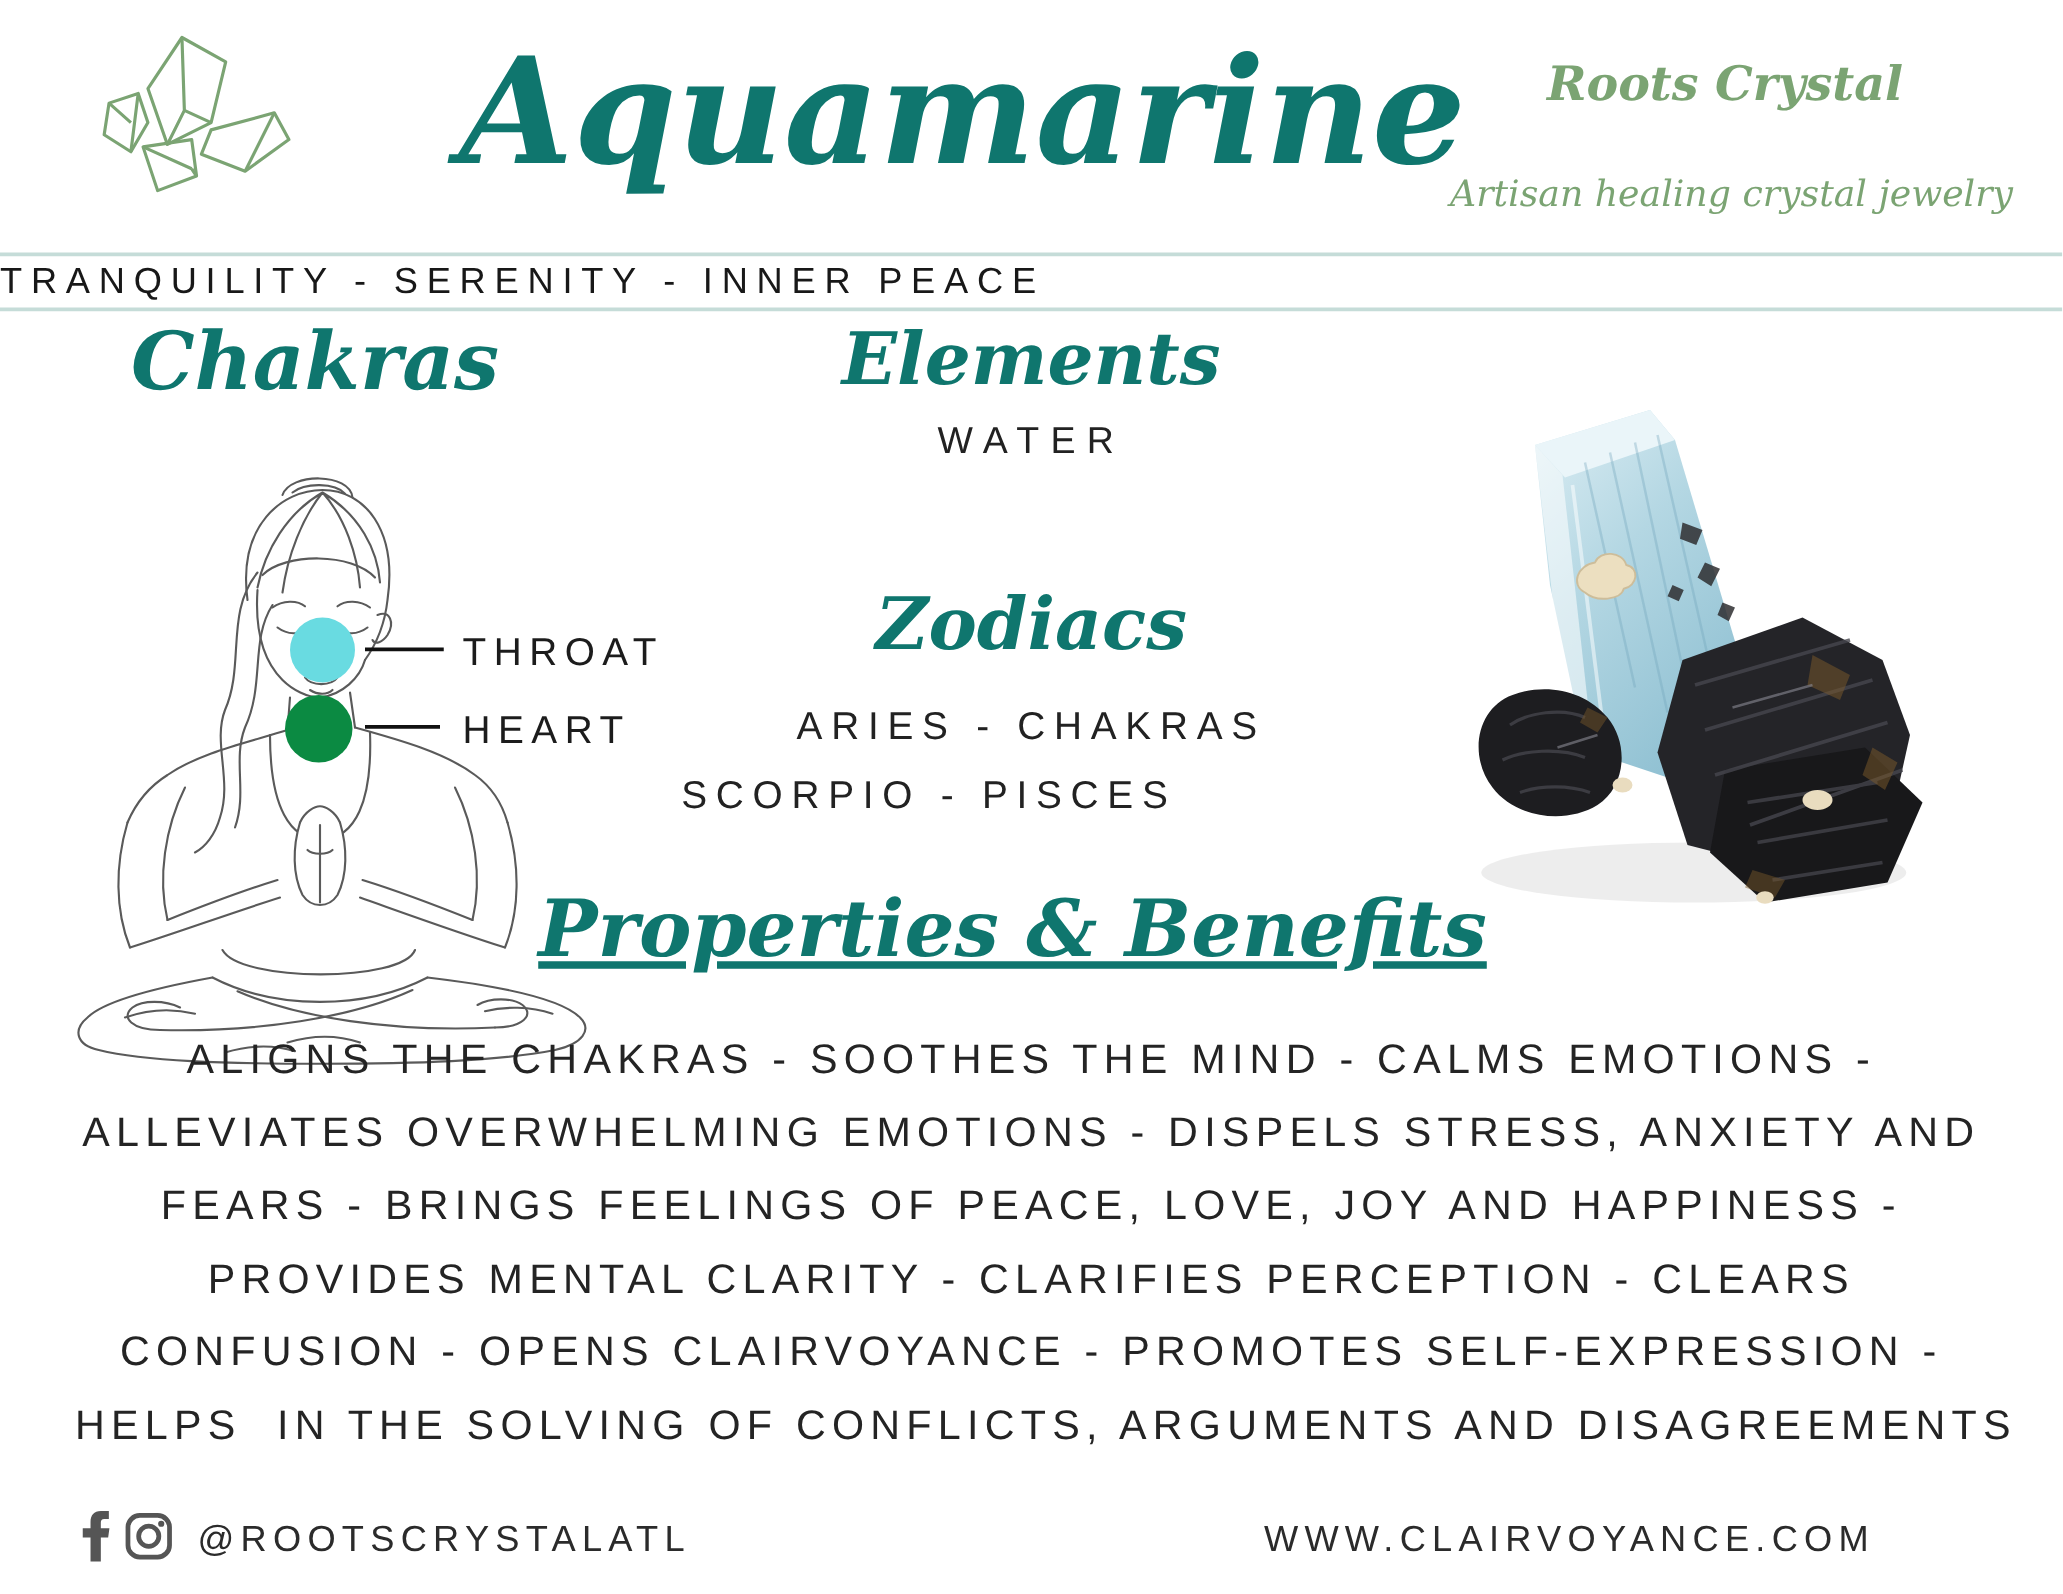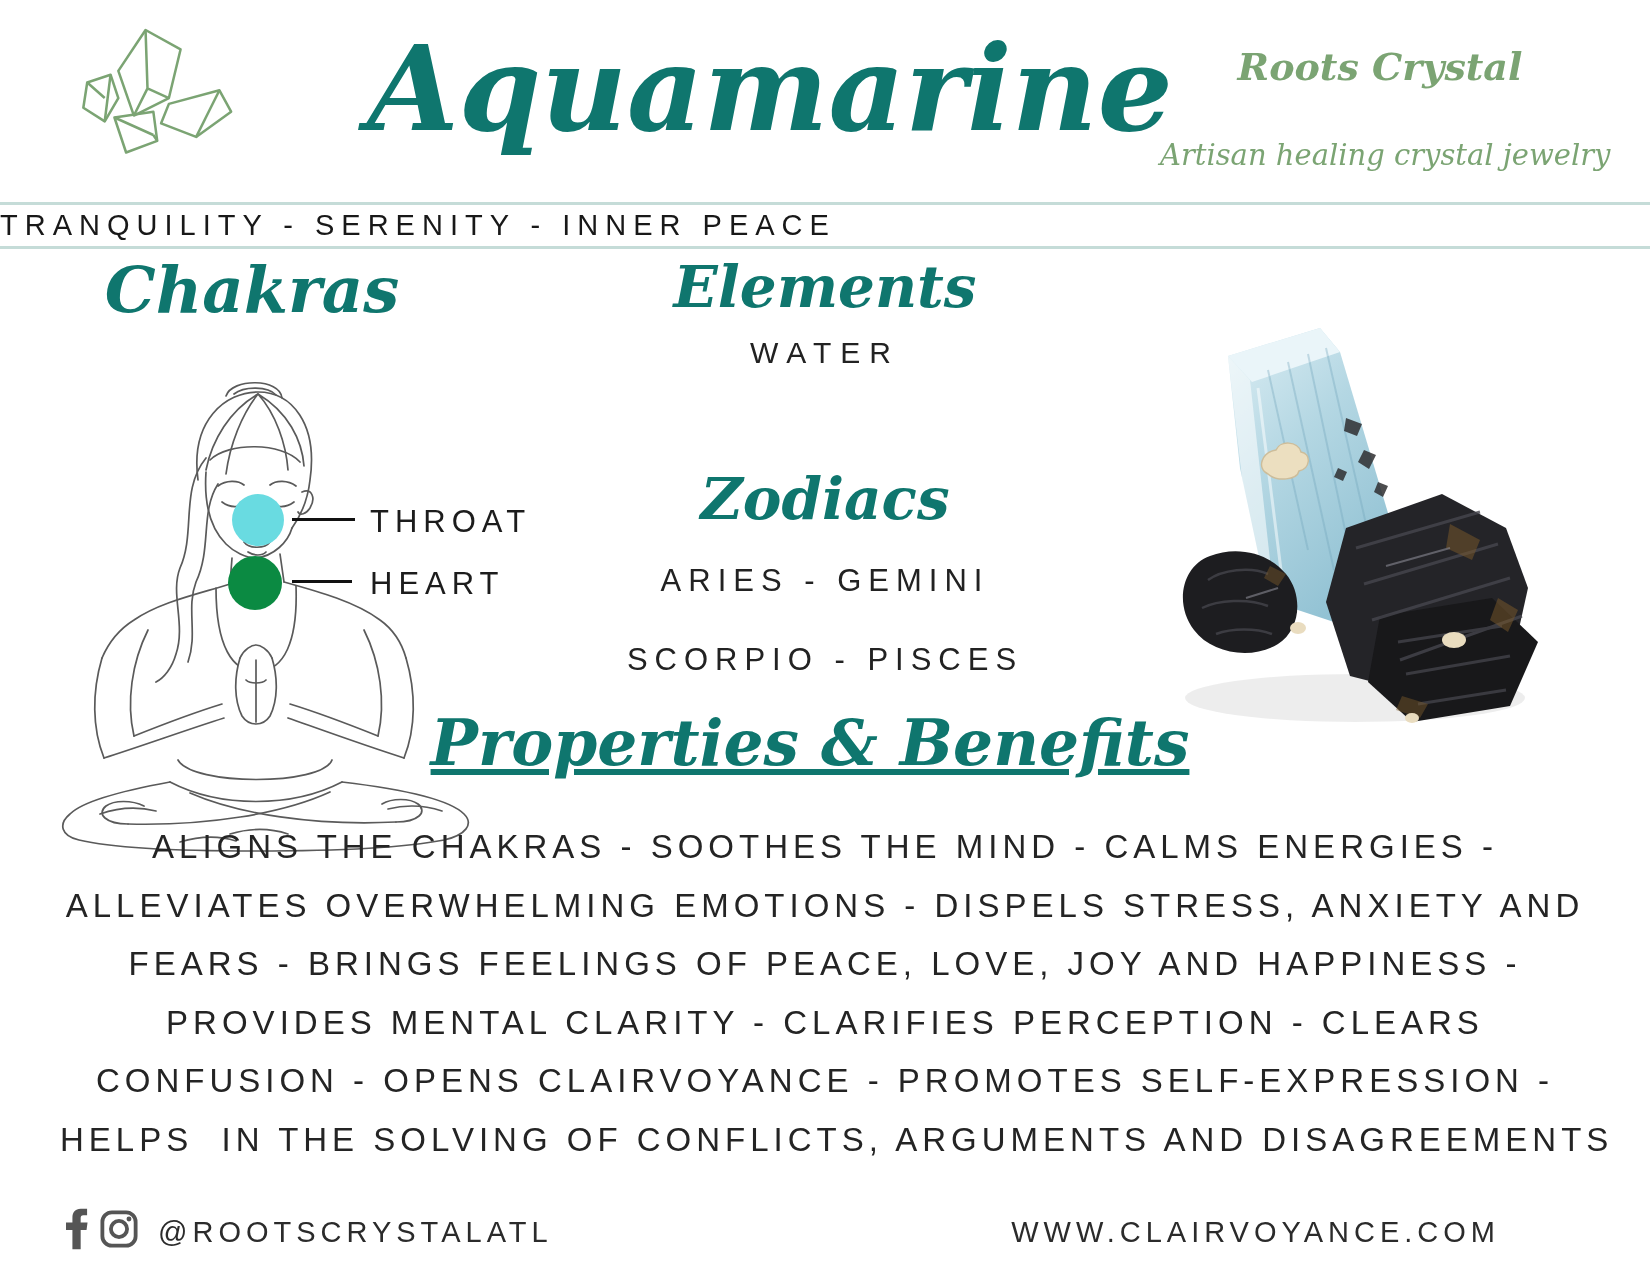--- a/index.html
+++ b/index.html
@@ -22,21 +22,21 @@
   
   .chakras-heading{left:62px;top:258px;width:380px;text-align:center;font-size:64px;}
   .chakra-line{height:3px;background:#111;}
   .chakra-label{font-size:31px;letter-spacing:6px;color:#1c1c1c;}
   .dot{border-radius:50%;}
   
   .elements-heading{left:585px;top:258px;width:480px;text-align:center;font-size:58px;}
   .elements-value{left:585px;top:336px;width:480px;text-align:center;font-size:30px;letter-spacing:9px;}
   .zodiacs-heading{left:585px;top:470px;width:480px;text-align:center;font-size:58px;}
   .zodiac-line1{left:545px;top:563px;width:560px;text-align:center;font-size:31px;letter-spacing:7px;}
-  .zodiac-line2{left:545px;top:642px;width:560px;text-align:center;font-size:31px;letter-spacing:7px;}
+  .zodiac-line2{left:545px;top:618px;width:560px;text-align:left;font-size:31px;letter-spacing:7px;}
   
   .props-heading{left:0;top:712px;width:1620px;text-align:center;font-size:63px;text-decoration:underline;}
   .props-lines{left:60px;top:818px;width:1530px;text-align:center;}
   .props-lines div{line-height:58.5px;font-size:33px;letter-spacing:5px;color:#242424;white-space:pre;}
   
   .handle{left:158px;top:1216px;font-size:29px;letter-spacing:5px;color:#2b2b2b;}
   .website{left:1000px;top:1216px;width:500px;text-align:right;font-size:29px;letter-spacing:5px;color:#2b2b2b;}
   svg{display:block;}
 </style>
 </head>
@@ -127,21 +127,21 @@
   <div class="abs dot" style="left: 228px; top: 556px; width: 54px; height: 54px; background-color: rgb(11, 138, 66);"></div>
   <div class="abs chakra-line" style="left:292px;top:518px;width:63px;"></div>
   <div class="abs chakra-line" style="left:292px;top:580px;width:60px;"></div>
   <div class="abs caps chakra-label" style="left:370px;top:504px;">THROAT</div>
   <div class="abs caps chakra-label" style="left:370px;top:566px;">HEART</div>
 
   <div class="abs script elements-heading">Elements</div>
   <div class="abs caps elements-value">WATER</div>
 
   <div class="abs script zodiacs-heading">Zodiacs</div>
-  <div class="abs caps zodiac-line1">ARIES - GEMINI</div>
+  <div class="abs caps zodiac-line1">ARIES - CHAKRAS</div>
   <div class="abs caps zodiac-line2">SCORPIO - PISCES</div>
 
   <div class="abs" style="left:1150px;top:298px;width:420px;height:430px;">
     <svg viewBox="0 0 420 430" width="420" height="430">
       <defs>
         <linearGradient id="aq" x1="0" y1="0" x2="0.6" y2="1">
           <stop offset="0" stop-color="#ddeef4"></stop>
           <stop offset="0.45" stop-color="#b4d7e3"></stop>
           <stop offset="1" stop-color="#8fc0d2"></stop>
         </linearGradient>
@@ -168,21 +168,21 @@
       <path d="M252,398 l26,8 -8,14 -24,-8z M120,268 l16,8 -8,12 -14,-8z" fill="#7c5a2a" opacity="0.45"></path>
       <ellipse cx="304" cy="342" rx="12" ry="8" fill="#e9dcbf"></ellipse>
       <ellipse cx="148" cy="330" rx="8" ry="6" fill="#e9dcbf"></ellipse>
       <ellipse cx="262" cy="420" rx="7" ry="5" fill="#e9dcbf"></ellipse>
       <path d="M236,268 L300,250 M96,300 L128,290" stroke="#8b8b94" stroke-width="2" opacity="0.6" fill="none"></path>
     </svg>
   </div>
 
   <div class="abs script props-heading">Properties &amp; Benefits</div>
   <div class="abs props-lines caps">
-    <div>ALIGNS THE CHAKRAS - SOOTHES THE MIND - CALMS ENERGIES -</div>
+    <div>ALIGNS THE CHAKRAS - SOOTHES THE MIND - CALMS EMOTIONS -</div>
     <div>ALLEVIATES OVERWHELMING EMOTIONS - DISPELS STRESS, ANXIETY AND</div>
     <div>FEARS - BRINGS FEELINGS OF PEACE, LOVE, JOY AND HAPPINESS -</div>
     <div>PROVIDES MENTAL CLARITY - CLARIFIES PERCEPTION - CLEARS</div>
     <div>CONFUSION - OPENS CLAIRVOYANCE - PROMOTES SELF-EXPRESSION -</div>
     <div>HELPS  IN THE SOLVING OF CONFLICTS, ARGUMENTS AND DISAGREEMENTS</div>
   </div>
 
   <div class="abs" style="left:66px;top:1208px;width:22px;height:42px;">
     <svg viewBox="0 0 24 44" width="22" height="42">
       <path d="M23 0h-7C10 0 7 3.8 7 9.6V15H0v8h7v21h9V23h6.4L23.5 15H16V10c0-1.6 .7-3 3-3h4V0z" fill="#555555"></path>

